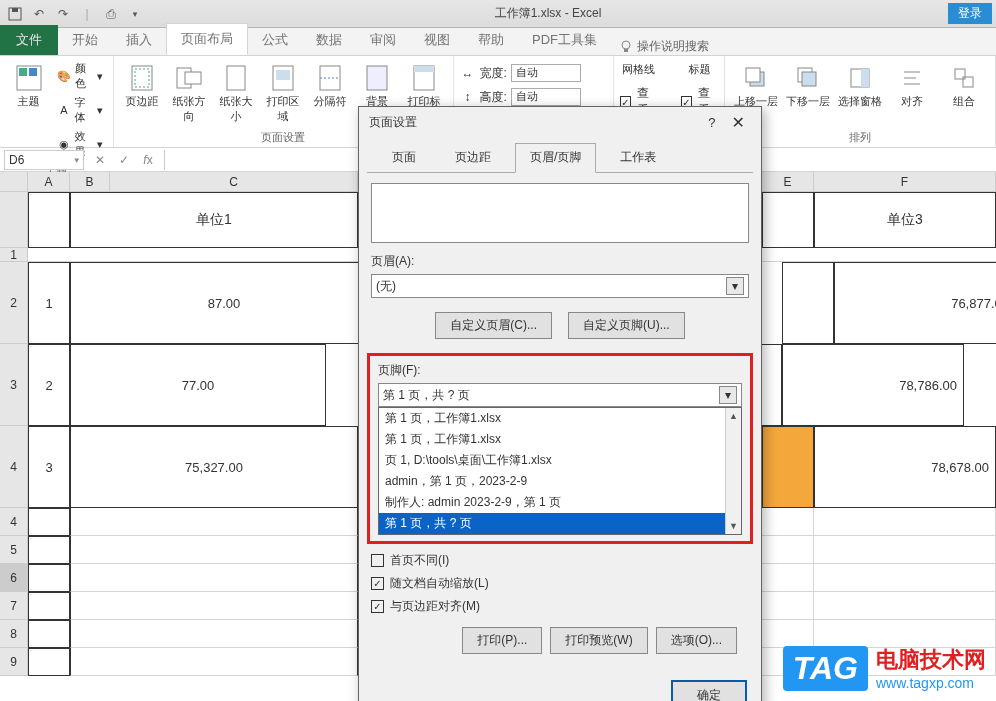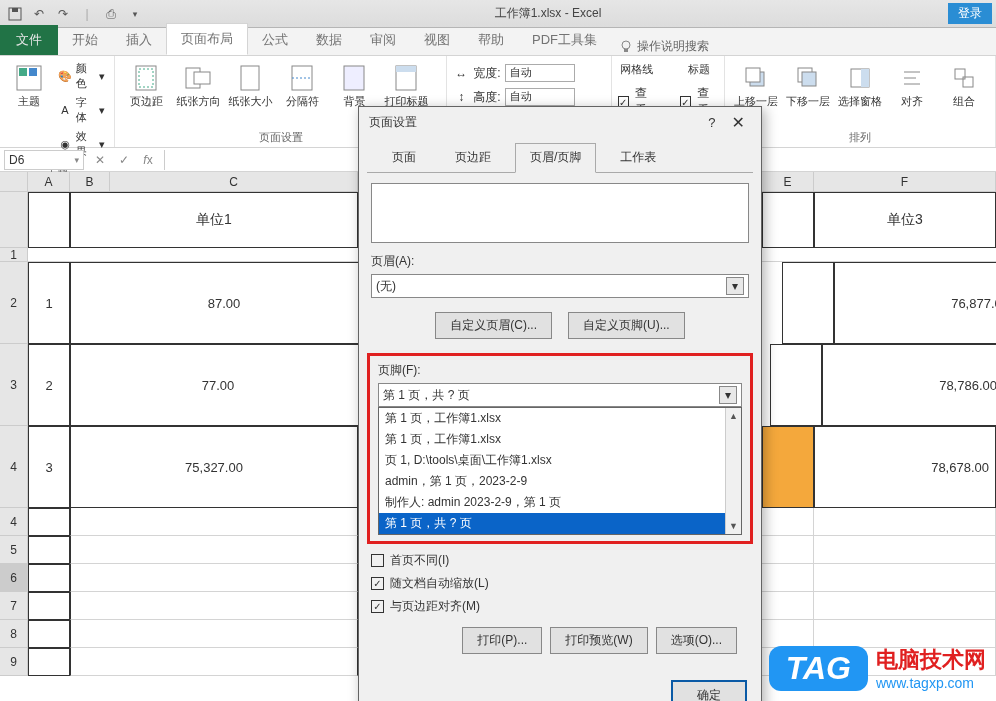--- a/index.html
+++ b/index.html
@@ -79,21 +79,21 @@
 .dd-scroll { position: absolute; right: 0; top: 0; bottom: 0; width: 16px; background: #f0f0f0; border-left: 1px solid #ccc; }
 .dd-sbtn { height: 16px; display: flex; align-items: center; justify-content: center; color: #555; font-size: 9px; }
 .chk-row { display: flex; align-items: center; gap: 6px; margin: 6px 0; font-size: 12px; }
 .chk { width: 13px; height: 13px; border: 1px solid #333; display: inline-flex; align-items: center; justify-content: center; font-size: 10px; }
 .dlg-footer-btns { display: flex; justify-content: flex-end; gap: 8px; padding: 6px 12px; }
 .dlg-footer-btns2 { display: flex; justify-content: flex-end; gap: 14px; padding: 10px 14px 14px; }
 .primary-btn { border: 2px solid #0a5aa6; padding: 5px 24px; background: #e1e1e1; font-size: 12px; cursor: pointer; }
 
 
 .tag-wm { position: absolute; right: 10px; bottom: 10px; display: flex; align-items: center; gap: 8px; }
-.tag-badge { background: #2196f3; color: #fff; font-weight: bold; font-size: 32px; padding: 4px 17px; border-radius: 12px; font-style: italic; }
+.tag-badge { background: #2196f3; color: #fff; font-weight: bold; font-size: 32px; padding: 4px 10px; border-radius: 4px; font-style: italic; }
 .tag-text { color: #e02020; font-weight: bold; font-size: 22px; }
 .tag-url { color: #2196f3; font-size: 14px; }
 </style>
 </head>
 <body>
 
 <div class="title-bar">
   <div class="qat-btn">
       <svg width="14" height="14" viewBox="0 0 14 14">
         <rect x="1" y="1" width="12" height="12" fill="none" stroke="#555"></rect>
@@ -176,20 +176,29 @@
             <svg width="24" height="28">
               <rect x="3" y="2" width="18" height="24" fill="#fff" stroke="#888"></rect>
             </svg>
           </span>
           <span>纸张大小</span>
         </div>
       <div class="big-btn">
           <span class="icon">
             <svg width="26" height="28">
               <rect x="3" y="2" width="20" height="24" fill="#fff" stroke="#888"></rect>
+              <rect x="6" y="6" width="14" height="10" fill="#cde"></rect>
+            </svg>
+          </span>
+          <span>打印区域</span>
+        </div>
+      <div class="big-btn">
+          <span class="icon">
+            <svg width="26" height="28">
+              <rect x="3" y="2" width="20" height="24" fill="#fff" stroke="#888"></rect>
               <line x1="3" y1="14" x2="23" y2="14" stroke="#48c" stroke-dasharray="2"></line>
             </svg>
           </span>
           <span>分隔符</span>
         </div>
       <div class="big-btn">
           <span class="icon">
             <svg width="26" height="28">
               <rect x="3" y="2" width="20" height="24" fill="#eef" stroke="#888"></rect>
             </svg>
@@ -343,21 +352,21 @@
     <div class="row-h" style="width:28px;height:82px">2</div>
     <div class="cell col-a data-cell">1</div>
     <div class="cell data-cell" style="width:308px">87.00</div>
     <div class="cell col-dspace" style="border:none"></div>
     <div class="cell col-e data-cell "></div>
     <div class="cell col-f data-cell" style="justify-content:flex-end">76,877.00</div>
           </div>
           <div class="cell-row big-row">
     <div class="row-h" style="width:28px;height:82px">3</div>
     <div class="cell col-a data-cell">2</div>
-    <div class="cell data-cell" style="width:296px">77.00</div>
+    <div class="cell data-cell" style="width:256px">77.00</div>
     <div class="cell col-dspace" style="border:none"></div>
     <div class="cell col-e data-cell "></div>
     <div class="cell col-f data-cell" style="justify-content:flex-end">78,786.00</div>
           </div>
           <div class="cell-row big-row">
     <div class="row-h" style="width:28px;height:82px">4</div>
     <div class="cell col-a data-cell">3</div>
     <div class="cell data-cell" style="width:288px">75,327.00</div>
     <div class="cell col-dspace" style="border:none"></div>
     <div class="cell col-e data-cell orange"></div>

